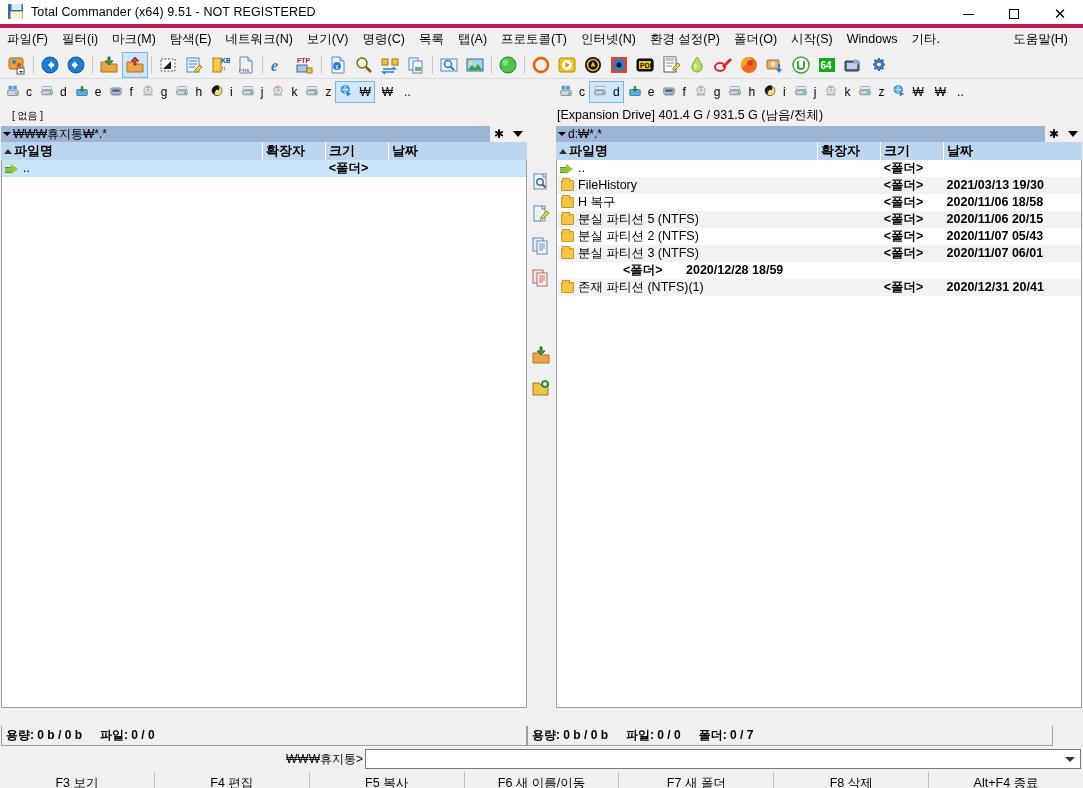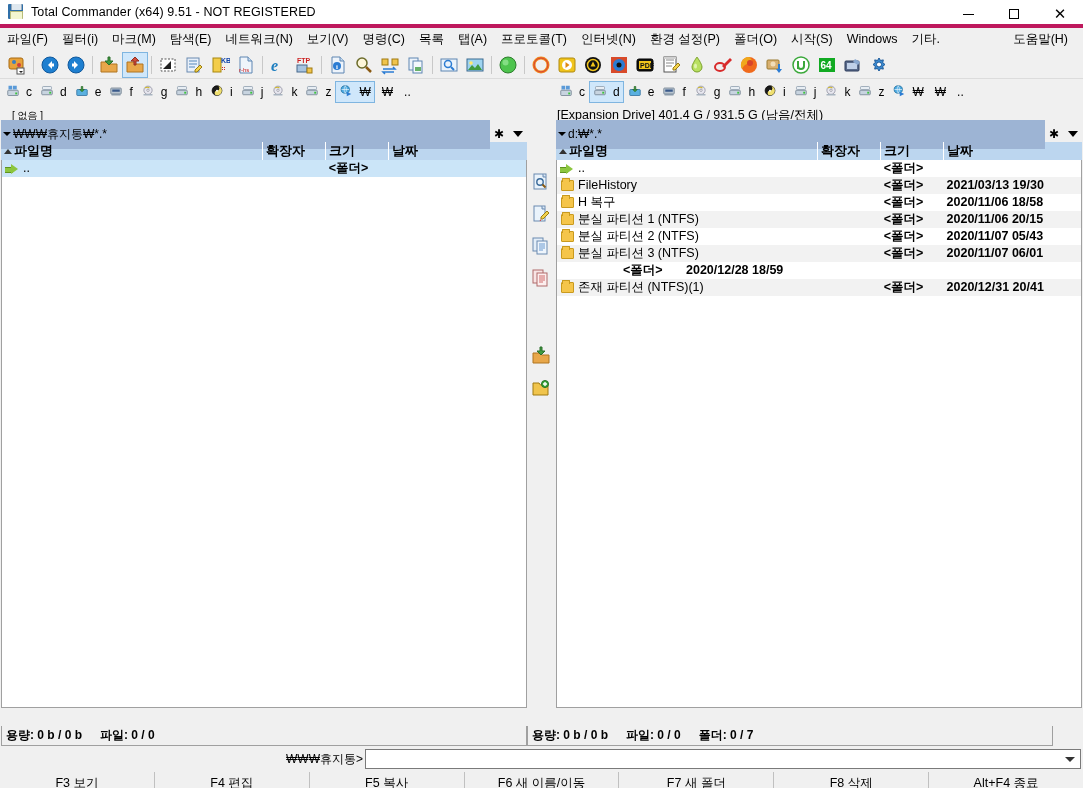--- a/index.html
+++ b/index.html
@@ -97,21 +97,21 @@
   .panel.left { width: 526px; margin-left:1px; }
   .midbar { width: 29px; position:relative; }
   .panel.right { width: 526px; }
 
   .pathbar {
     height: 16px; display:flex; align-items:center;
     background:#9db4d4; position:relative;
   }
   .pathbar .ptext {
     flex:1; background:#9db4d4; color:#000; font-size:12px;
-    padding-left:2px; display:flex; align-items:center; height:29px; overflow:hidden;
+    padding-left:2px; display:flex; align-items:center; height:16px; overflow:hidden;
     white-space: nowrap;
     text-align: center;
   }
   .caret-dn {
     width:0;height:0;border-left:4px solid transparent;border-right:4px solid transparent;
     border-top:4px solid #000; margin-right:2px; flex:none;
   }
   .pb-right { display:flex; align-items:center; background:#f0f0f0; height:16px; padding:0 4px; gap:9px; }
   .star-ico { font-size:12px; line-height:1; }
   .tri-dn { width:0;height:0;border-left:5px solid transparent;border-right:5px solid transparent;border-top:6px solid #000; }
@@ -780,21 +780,21 @@
               <span class="folder-ico"></span>
               <span class="bold">H 복구</span>
             </div>
             <div class="fcell fc-ext"></div>
             <div class="fcell fc-size">&lt;폴더&gt;</div>
             <div class="fcell fc-date">2020/11/06 18/58</div>
           </div>
           <div class="frow alt">
             <div class="fcell fc-name">
               <span class="folder-ico"></span>
-              <span class="bold">분실 파티션 1 (NTFS)</span>
+              <span class="bold">분실 파티션 5 (NTFS)</span>
             </div>
             <div class="fcell fc-ext"></div>
             <div class="fcell fc-size">&lt;폴더&gt;</div>
             <div class="fcell fc-date">2020/11/06 20/15</div>
           </div>
           <div class="frow">
             <div class="fcell fc-name">
               <span class="folder-ico"></span>
               <span class="bold">분실 파티션 2 (NTFS)</span>
             </div>

